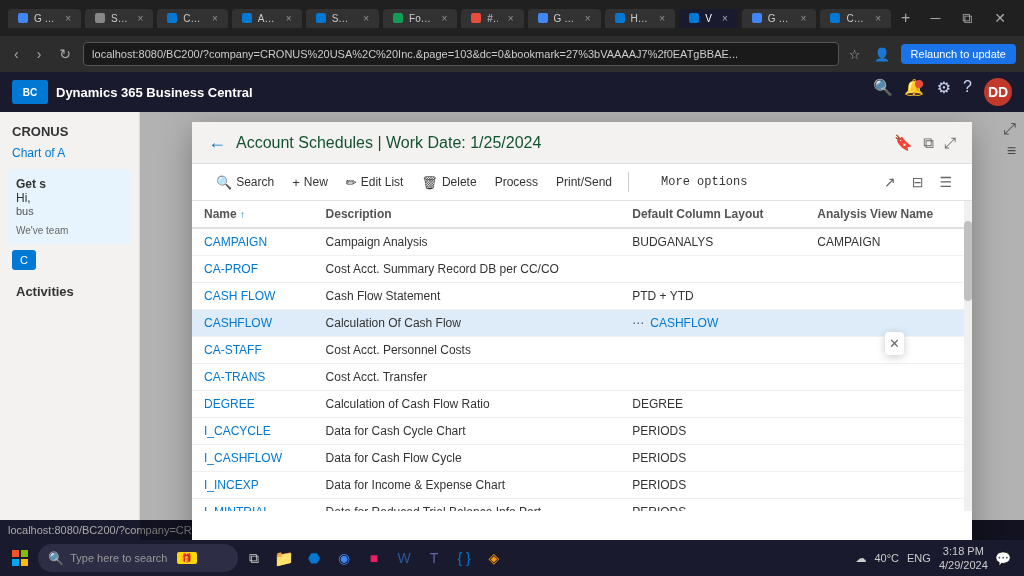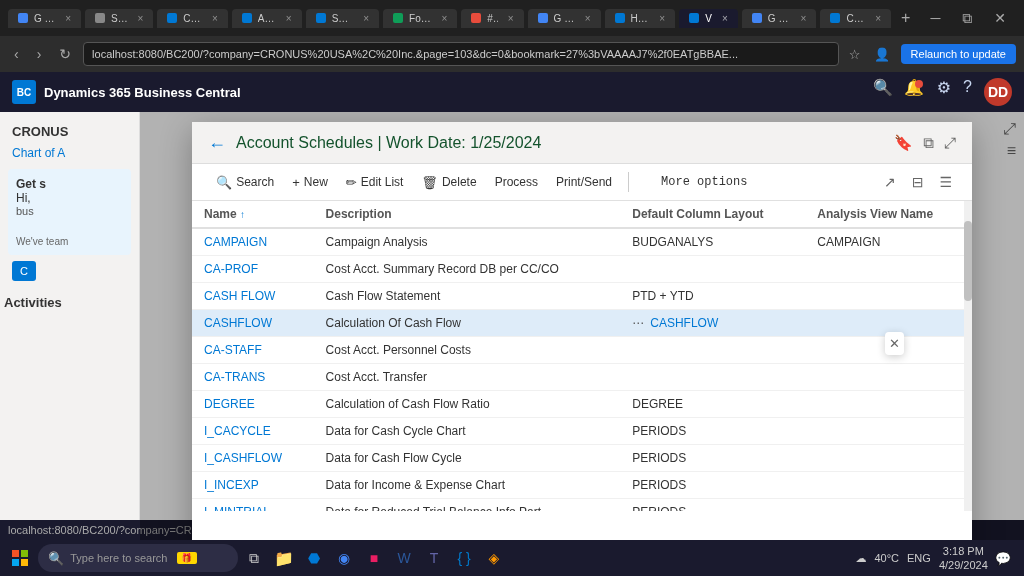--- a/index.html
+++ b/index.html
@@ -30,21 +30,21 @@
     .bc-user-avatar { width: 28px; height: 28px; border-radius: 50%; background: #c0392b; color: white; font-size: 14px; font-weight: 700; display: flex; align-items: center; justify-content: center; cursor: pointer; }
 
     
     .app-body { display: flex; height: calc(576px - 112px); }
 
     
     .sidebar { width: 140px; background: #f3f2f1; border-right: 1px solid #ddd; padding: 8px 0; flex-shrink: 0; }
     .sidebar-header { padding: 4px 12px; color: #333; font-size: 13px; font-weight: 600; }
     .sidebar-subitem { padding: 3px 12px; color: #0078d4; font-size: 12px; cursor: pointer; }
     .sidebar-btn { margin: 6px 12px; background: #0078d4; color: white; font-size: 11px; padding: 4px 8px; border: none; border-radius: 3px; cursor: pointer; display: block; text-align: center; }
-    .activities-label { padding: 8px 4px 4px; color: #333; font-size: 13px; font-weight: 600; }
+    .activities-label { padding: 8px 16px 4px; color: #333; font-size: 13px; font-weight: 600; }
 
     
     .main-content { flex: 1; background: white; position: relative; overflow: hidden; }
 
     
     .modal-overlay { position: absolute; top: 0; left: 0; right: 0; bottom: 0; background: rgba(0,0,0,0.3); z-index: 10; display: flex; align-items: flex-start; justify-content: center; padding-top: 10px; }
     .modal { background: white; width: 780px; min-height: 460px; border-radius: 4px; box-shadow: 0 8px 32px rgba(0,0,0,0.3); position: relative; }
 
     
     .modal-header { background: #f3f2f1; padding: 10px 16px; display: flex; align-items: center; gap: 10px; border-bottom: 1px solid #ddd; }
@@ -174,21 +174,21 @@
   </div>
   <div class="address-icons">
     <div class="addr-icon">☆</div>
     <div class="addr-icon">👤</div>
   </div>
   <button class="relaunch-btn">Relaunch to update</button>
 </div>
 
 <div class="bc-titlebar">
   <div style="display:flex;align-items:center;gap:8px;">
-    <div style="width:24px;height:24px;background:#0078d4;border-radius:3px;display:flex;align-items:center;justify-content:center;">
+    <div style="width:36px;height:24px;background:#0078d4;border-radius:3px;display:flex;align-items:center;justify-content:center;">
       <span style="color:white;font-size:10px;font-weight:700;">BC</span>
     </div>
     <span class="bc-logo">Dynamics 365 Business Central</span>
   </div>
   <div class="bc-titlebar-icons">
     <div class="bc-icon-btn">🔍</div>
     <div class="bc-icon-btn" style="position:relative;">🔔<span class="notif-dot"></span></div>
     <div class="bc-icon-btn">⚙</div>
     <div class="bc-icon-btn">?</div>
     <div class="bc-user-avatar">DD</div>
@@ -197,21 +197,21 @@
 
 <div class="app-body">
 
   <div class="sidebar">
     <div class="sidebar-header">CRONUS</div>
     <div class="sidebar-subitem">Chart of A</div>
     <div style="margin-top:10px;background:#e8f4fd;margin:6px 8px;padding:8px;border-radius:4px;">
       <div style="font-size:12px;font-weight:600;color:#333;">Get s</div>
       <div style="font-size:12px;color:#333;font-weight:500;">Hi,</div>
       <div style="font-size:11px;color:#555;">bus</div>
-      <div style="font-size:10px;color:#666;margin-top:19px;">We've team</div>
+      <div style="font-size:10px;color:#666;margin-top:8px;">We've team</div>
     </div>
     <button class="sidebar-btn">C</button>
     <div class="activities-label">Activities</div>
   </div>
 
   <div class="main-content">
 
     <div style="position:absolute;top:8px;right:8px;color:#666;font-size:16px;cursor:pointer;z-index:5;">⤢</div>
     <div style="position:absolute;top:30px;right:8px;color:#666;font-size:16px;cursor:pointer;z-index:5;">≡</div>
 

